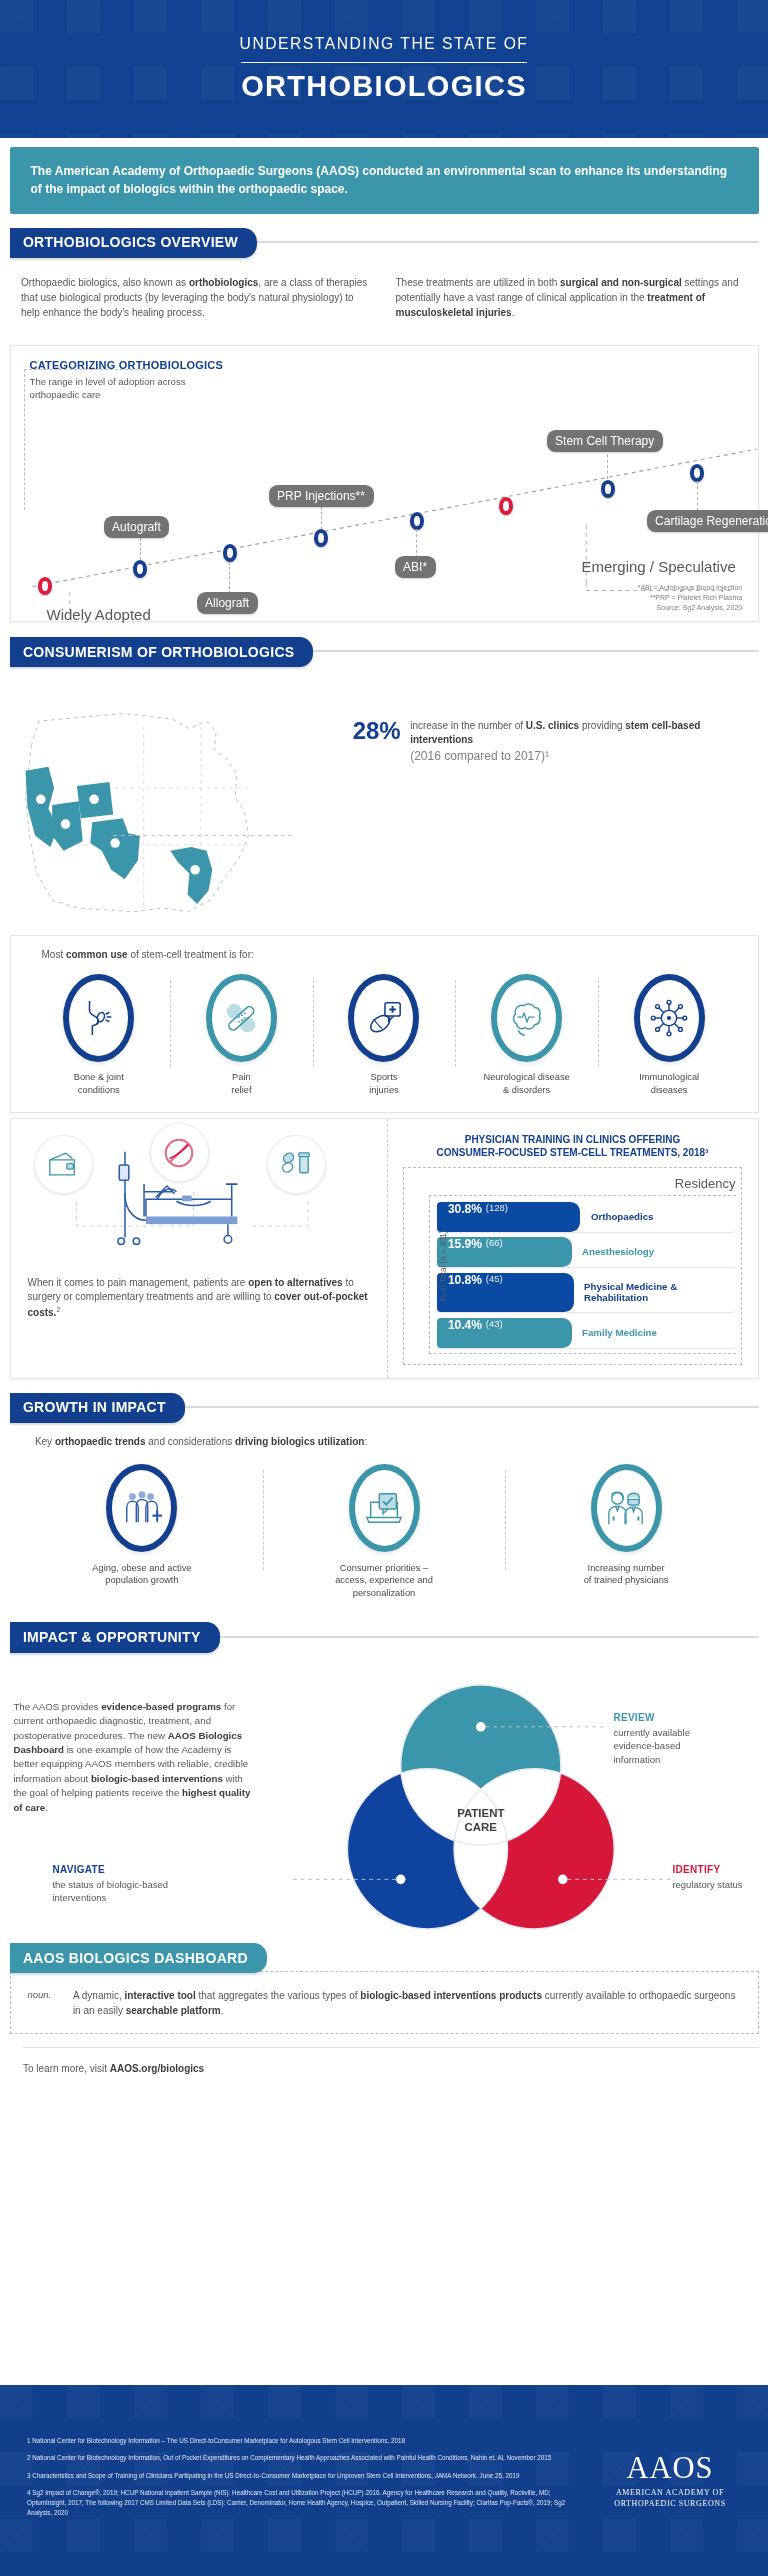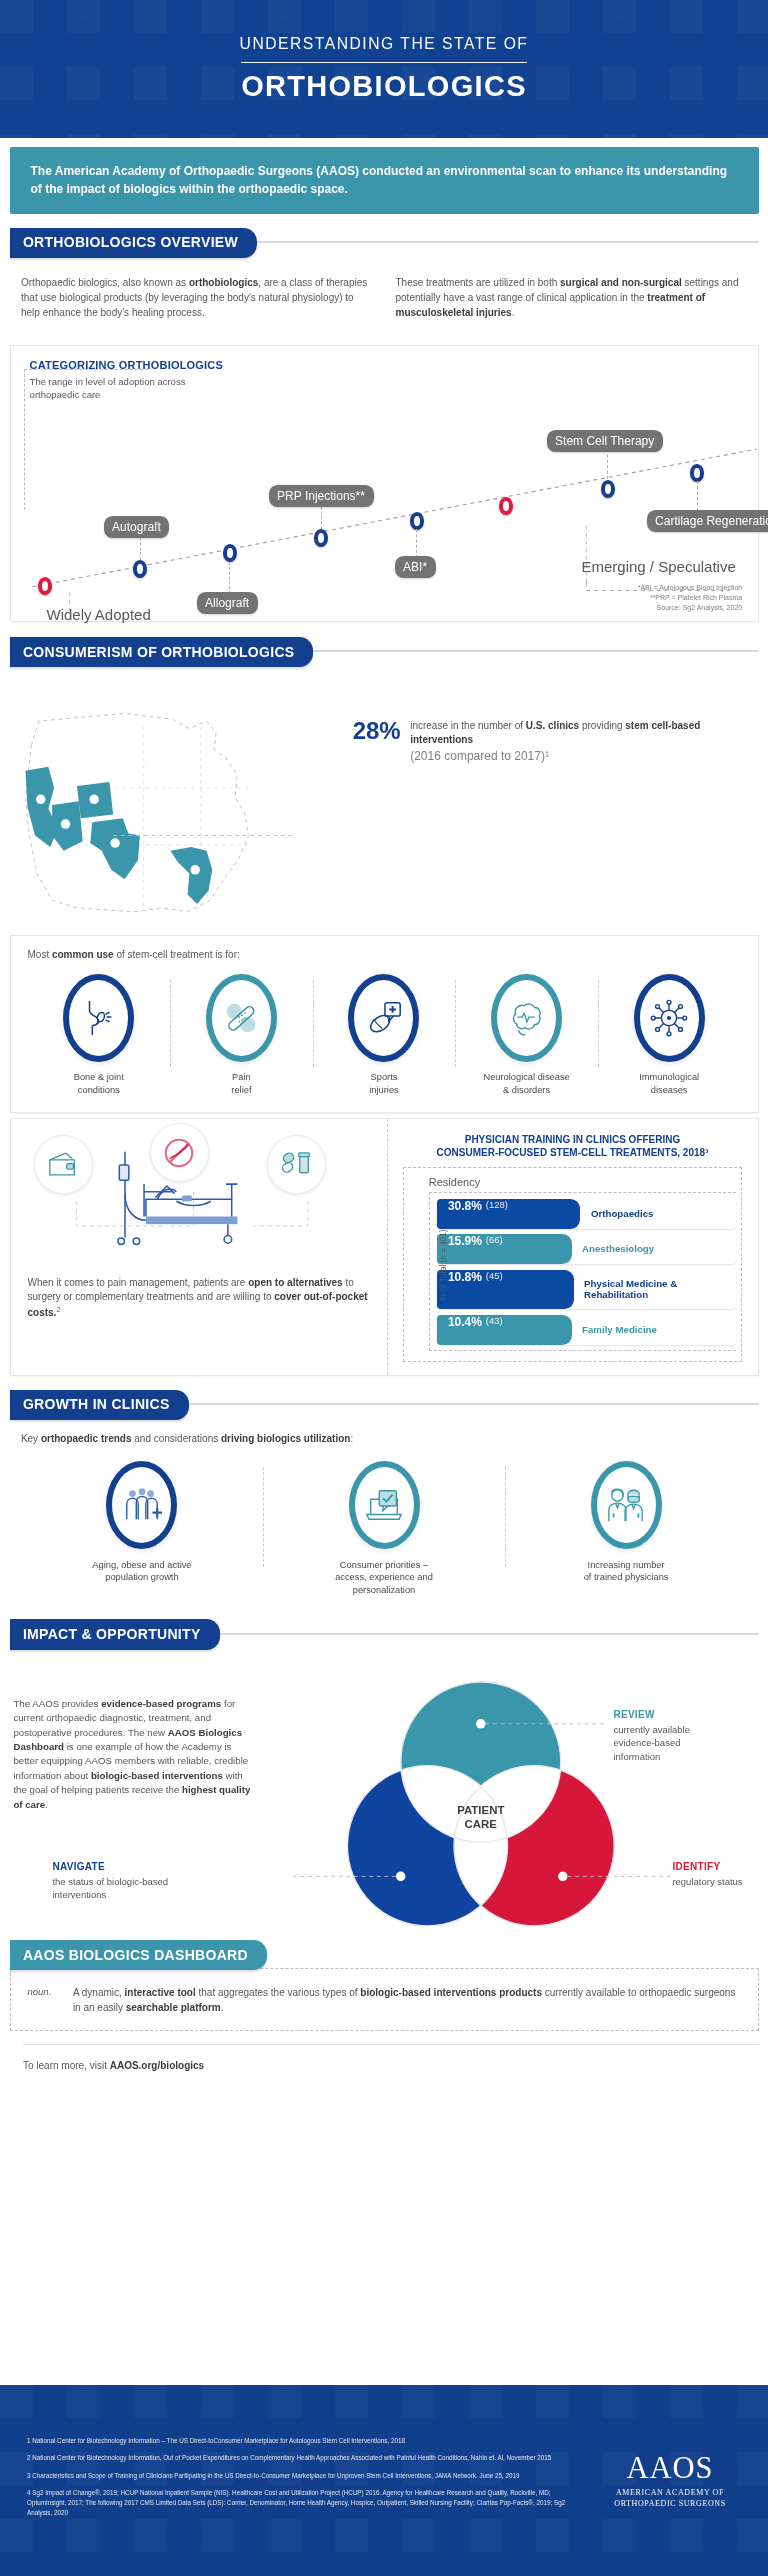--- a/index.html
+++ b/index.html
@@ -121,21 +121,21 @@
   .stats { flex:1; padding-left:5.7px; padding-top:36px; }
   .stat-row { display:flex; align-items:flex-start; margin-bottom:44px; }
   .stat-big { color:#123f8e; font-weight:bold; font-size:24px; min-width:80px; text-align:right; padding-right:9.5px; line-height:1; }
   .stat-text { font-size:10px; color:#58585b; line-height:1.42; }
   .stat-text b { color:#3d3d40; }
   .stat-note { font-size:12px; color:#7b7f86; margin-top:1.9px; }
 
   
   .band { margin: 3.8px 9.5px 0 9.5px; background:#fff; border:1px solid #e4e6e9; box-shadow:0 1px 1.9px rgba(0,0,0,.05); }
   .band-pad { padding: 13.4px 17px 15.3px 17px; }
-  .lead { font-size:10px; color:#58585b; }
+  .lead { font-size:10px; color:#58585b;margin-left:14px; }
   .lead b { color:#3d3d40; }
 
   .icon-row { display:flex; margin-top:13.4px; }
   .icon-cell { flex:1; text-align:center; position:relative; padding:0 3.8px; }
   .icon-cell + .icon-cell::before {
     content:""; position:absolute; left:0; top:5.7px; bottom:29px; border-left:1px dashed #c7ccd3;
   }
   .ring-icon {
     width:71px; height:88px; margin:0 auto 9.5px; border-radius:50%;
     border:6.7px solid #123f8e; background:#fff;
@@ -156,21 +156,21 @@
   }
   .pain-text { font-size:10px; color:#58585b; line-height:1.45; margin-top:143px; }
   .pain-text b { color:#3d3d40; }
 
   .chart-title { color:#123f8e; font-weight:bold; font-size:10px; text-align:center; line-height:1.35; }
   .chart-area { position:relative; margin-top:7.6px; border:1px dashed #b9bdc3; padding:7.6px 5.7px 9.5px 25px; }
   .ylab {
     position:absolute; left:3.8px; top:50%; transform:translateY(-50%) rotate(-90deg);
     transform-origin:center; font-size:8.2px; color:#58585b; white-space:nowrap;
   }
-  .residency { text-align:left; font-size:11px; color:#58585b; margin-bottom:3.8px; }
+  .residency { text-align:right; font-size:13px; color:#58585b; margin-bottom:3.8px; }
   .bar-rows { border:1px dashed #b9bdc3; border-right:none; padding:5.7px 0 5.7px 7.6px; }
   .bar-row { display:flex; align-items:stretch; margin-bottom:5.7px; height:30px;
     background:#fff; box-shadow:0 1px 1.9px rgba(0,0,0,.12); border-radius:3.8px; }
   .bar-row:last-child{margin-bottom:0;}
   .bar-fill { display:flex; align-items:flex-start; padding-left:10.5px; border-radius:3.8px 9.5px 9.5px 3.8px; color:#fff; }
   .bar-fill .pct { font-weight:bold; font-size:12px; }
   .bar-fill .cnt { font-size:9.5px; margin-left:3.8px; opacity:.92; }
   .bar-label { display:flex; align-items:center; padding-left:10.5px; font-size:9.7px; font-weight:bold; line-height:1.2; }
 
   
@@ -549,21 +549,21 @@
 
           </div>
         </div>
       </div>
     </div>
   </div>
 
   <div class="panel" style="margin-top:13.4px;">
     <div class="ribbon-wrap">
       <div class="ribbon-line"></div>
-      <div class="ribbon">GROWTH IN CLINICS</div>
+      <div class="ribbon">GROWTH IN IMPACT</div>
     </div>
   </div>
 
   <div class="panel" style="padding:13.4px 11.4px 9.5px 11.4px;">
     <div class="lead">
       <span>Key </span><b>orthopaedic trends</b><span> and considerations </span><b>driving biologics utilization</b><span>:</span>
     </div>
     <div class="icon-row" style="margin-top:17px;">
 
       <div class="icon-cell">

